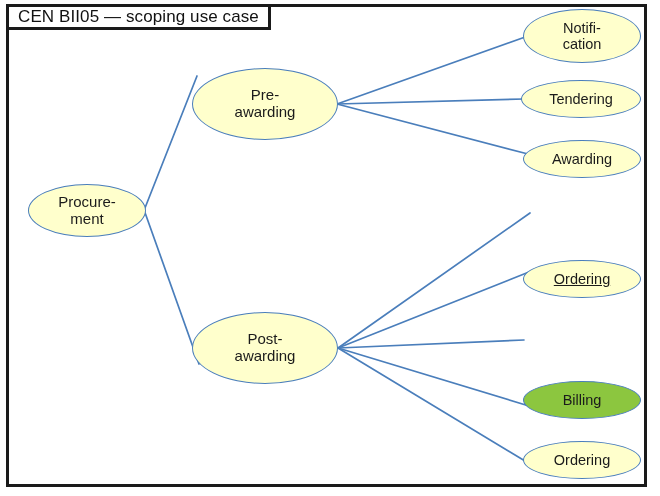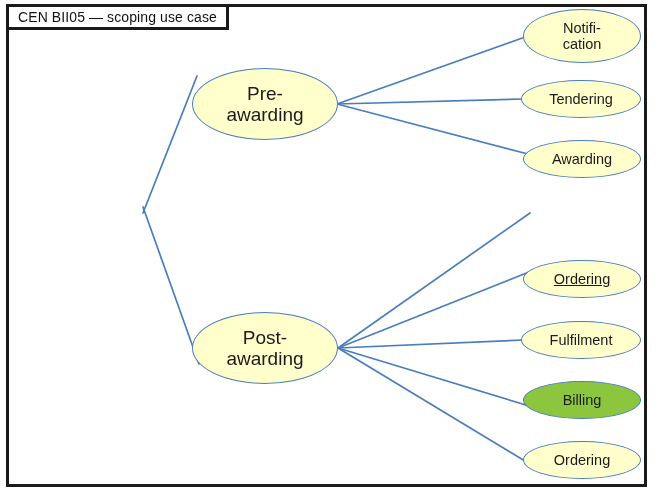--- a/index.html
+++ b/index.html
@@ -36,21 +36,21 @@
     height: 26px;
     padding: 0 9px;
     border: 3px solid #1a1a1a;
     box-sizing: border-box;
     background: #ffffff;
     display: flex;
     align-items: center;
     z-index: 6;
   }
   #title-box .title-text {
-    font-size: 14px;
+    font-size: 17px;
     color: #111111;
     white-space: nowrap;
     letter-spacing: 0.1px;
   }
   
   #edges {
     position: absolute;
     left: 0;
     top: 0;
     width: 660px;
@@ -75,21 +75,21 @@
   .node .label {
     font-size: 15px;
     color: #1b1b1b;
     white-space: pre-line;
     padding: 0 4px;
   }
   .node.highlight {
     background: #8cc63f;
   }
   .node.leaf .label { font-size: 14.5px; }
-  .node.branch .label { font-size: 19px; }
+  .node.branch .label { font-size: 15px; }
   .node.root .label { font-size: 15px; }
 </style>
 </head>
 <body>
 
 <div id="canvas">
 
   <div id="frame"></div>
 
   <svg id="edges" viewBox="0 0 660 496" width="660" height="496">
@@ -104,20 +104,24 @@
       <line x1="337" y1="104" x2="528" y2="154"></line>
 
       <line x1="338" y1="348" x2="530" y2="213"></line>
       <line x1="338" y1="348" x2="529" y2="272"></line>
       <line x1="338" y1="348" x2="524" y2="340"></line>
       <line x1="338" y1="348" x2="529" y2="406"></line>
       <line x1="338" y1="348" x2="530" y2="464"></line>
     </g>
   </svg>
 
+  <div class="node root" style="left:28px; top:184px; width:118px; height:53px;">
+    <span class="label">Procure-
+ment</span>
+  </div>
 
   <div class="node branch" style="left:192px; top:68px; width:146px; height:72px;">
     <span class="label">Pre-
 awarding</span>
   </div>
 
   <div class="node branch" style="left:192px; top:312px; width:146px; height:72px;">
     <span class="label">Post-
 awarding</span>
   </div>
@@ -133,23 +137,20 @@
 
   <div class="node leaf" style="left:523px; top:140px; width:118px; height:38px;">
     <span class="label">Awarding</span>
   </div>
 
 
   <div class="node leaf" style="left:523px; top:260px; width:118px; height:38px;text-decoration:underline;">
     <span class="label">Ordering</span>
   </div>
 
-  <div class="node leaf" style="left:521px; top:321px; width:120px; height:38px;">
-    <span class="label">Fulfilment</span>
-  </div>
 
   <div class="node leaf highlight" style="left:523px; top:381px; width:118px; height:38px;">
     <span class="label">Billing</span>
   </div>
 
   <div class="node leaf" style="left:523px; top:441px; width:118px; height:38px;">
     <span class="label">Ordering</span>
   </div>
 
   <div id="title-box">

